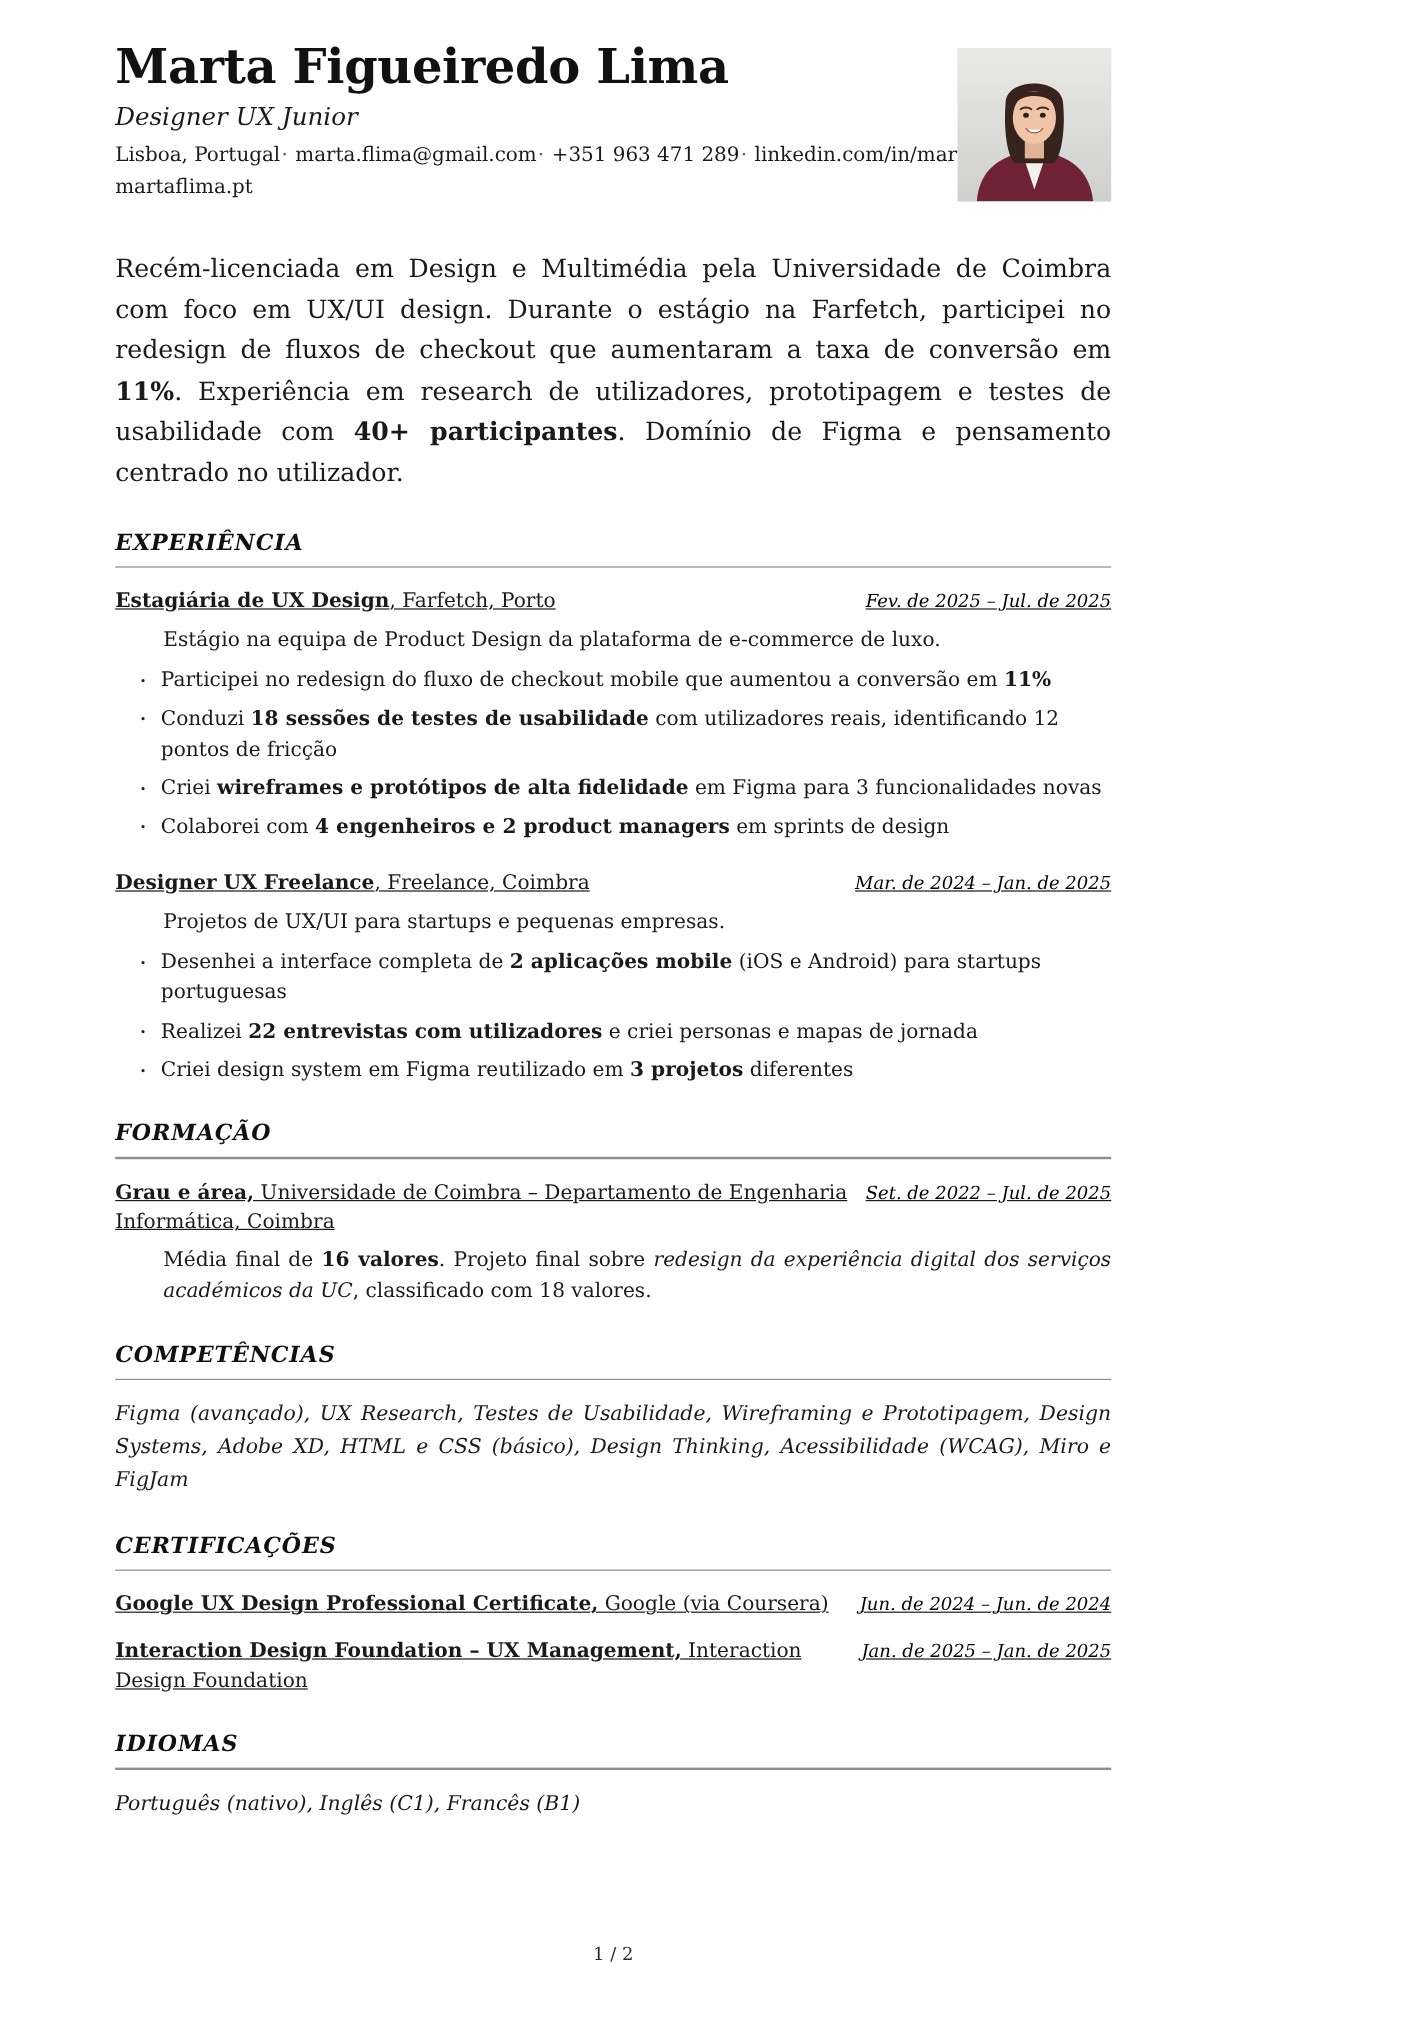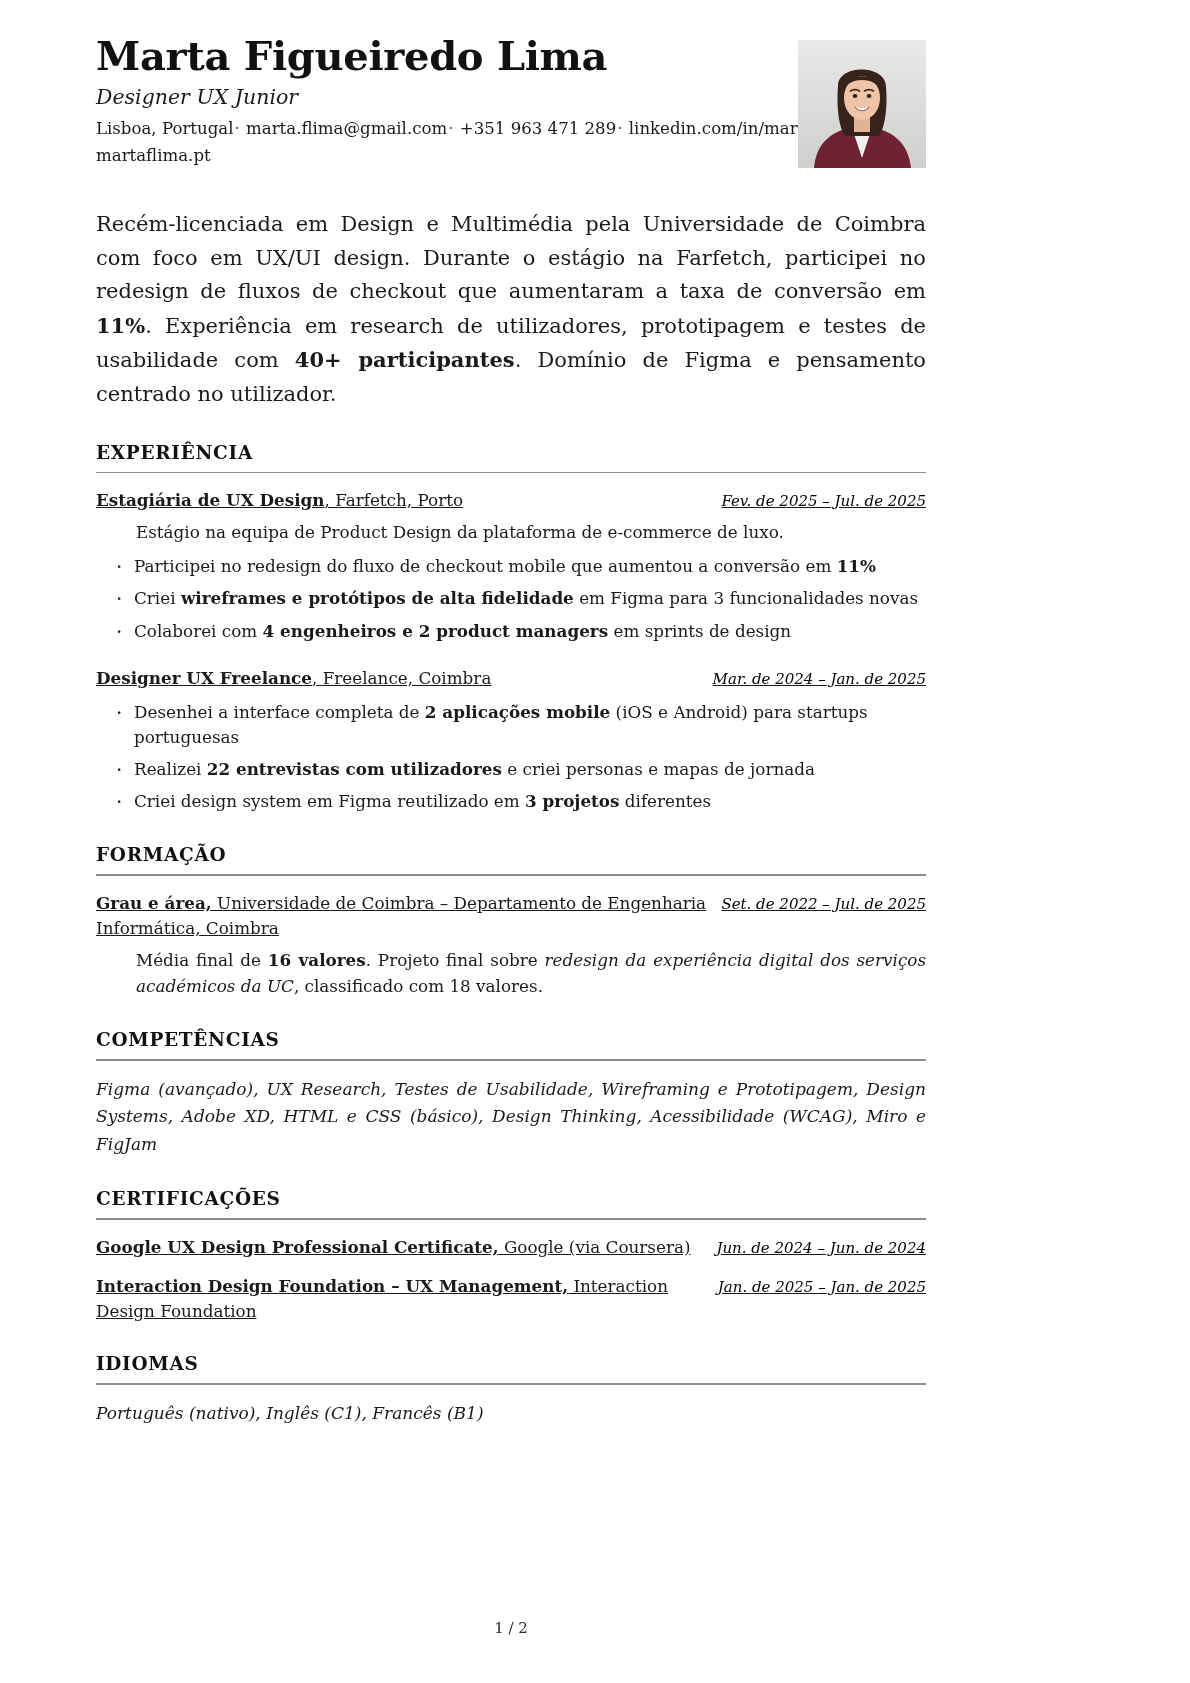--- a/index.html
+++ b/index.html
@@ -81,20 +81,21 @@
   
   .section { margin-top: 30px; }
 
   .section-title {
     font-size: 18.5px;
     font-weight: 700;
     letter-spacing: 0.7px;
     text-transform: uppercase;
     color: #111;
     padding-bottom: 9px;
+    font-style: italic;
   }
 
   .rule {
     height: 1.6px;
     background: #8d8d8d;
     width: 100%;
   }
 
   .section-body { padding-top: 15px; }
 
@@ -246,29 +247,31 @@
     <div class="rule"></div>
     <div class="section-body">
         <div class="entry">
           <div class="entry-head">
             <div class="entry-headline"><span class="role">Estagiária de UX Design</span><span class="meta">, Farfetch, Porto</span></div>
             <div class="entry-date">Fev. de 2025 – Jul. de 2025</div>
           </div>
           <div class="entry-desc">Estágio na equipa de Product Design da plataforma de e-commerce de luxo.</div>
           <ul class="bullets">
             <li>Participei no redesign do fluxo de checkout mobile que aumentou a conversão em <b>11%</b></li>
+            <li>Conduzi <b>18 sessões de testes de usabilidade</b> com utilizadores reais, identificando 12 pontos de fricção</li>
             <li>Criei <b>wireframes e protótipos de alta fidelidade</b> em Figma para 3 funcionalidades novas</li>
             <li>Colaborei com <b>4 engenheiros e 2 product managers</b> em sprints de design</li>
           </ul>
         </div>
         <div class="entry">
           <div class="entry-head">
             <div class="entry-headline"><span class="role">Designer UX Freelance</span><span class="meta">, Freelance, Coimbra</span></div>
             <div class="entry-date">Mar. de 2024 – Jan. de 2025</div>
           </div>
+          <div class="entry-desc">Projetos de UX/UI para startups e pequenas empresas.</div>
           <ul class="bullets">
             <li>Desenhei a interface completa de <b>2 aplicações mobile</b> (iOS e Android) para startups portuguesas</li>
             <li>Realizei <b>22 entrevistas com utilizadores</b> e criei personas e mapas de jornada</li>
             <li>Criei design system em Figma reutilizado em <b>3 projetos</b> diferentes</li>
           </ul>
         </div>
       </div>
   </section>
 
   <section class="section">

